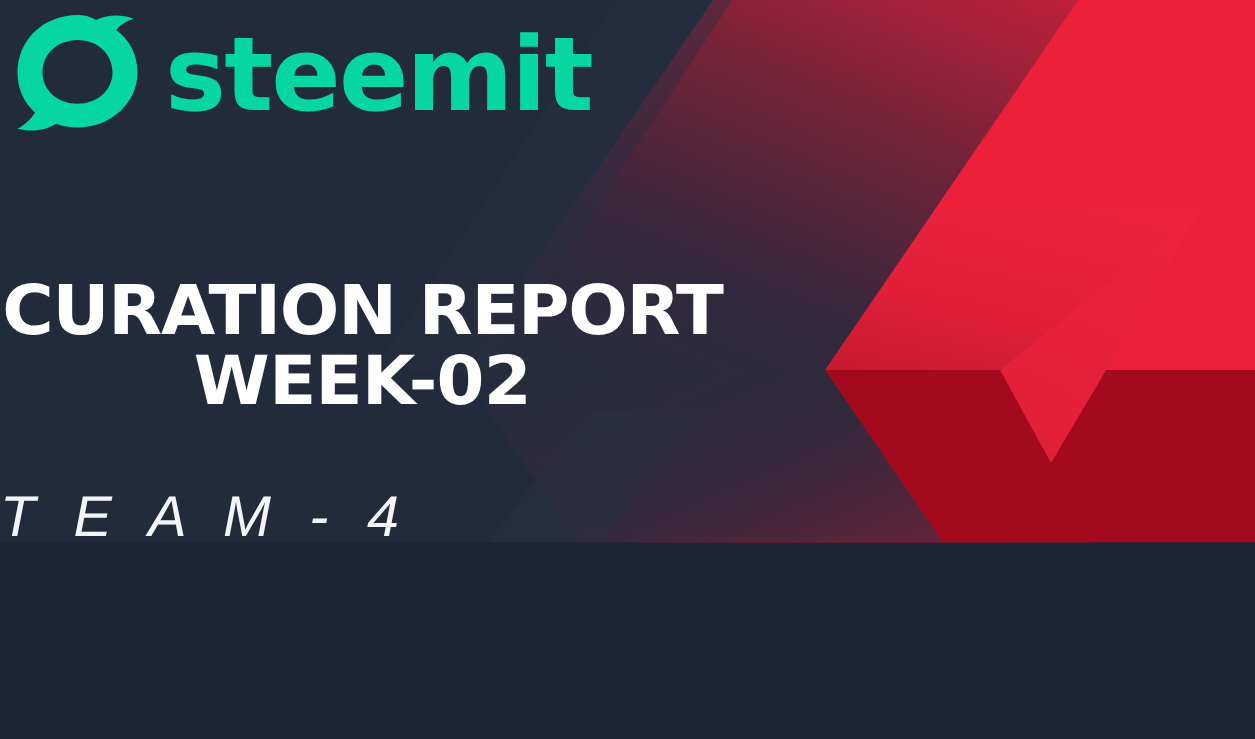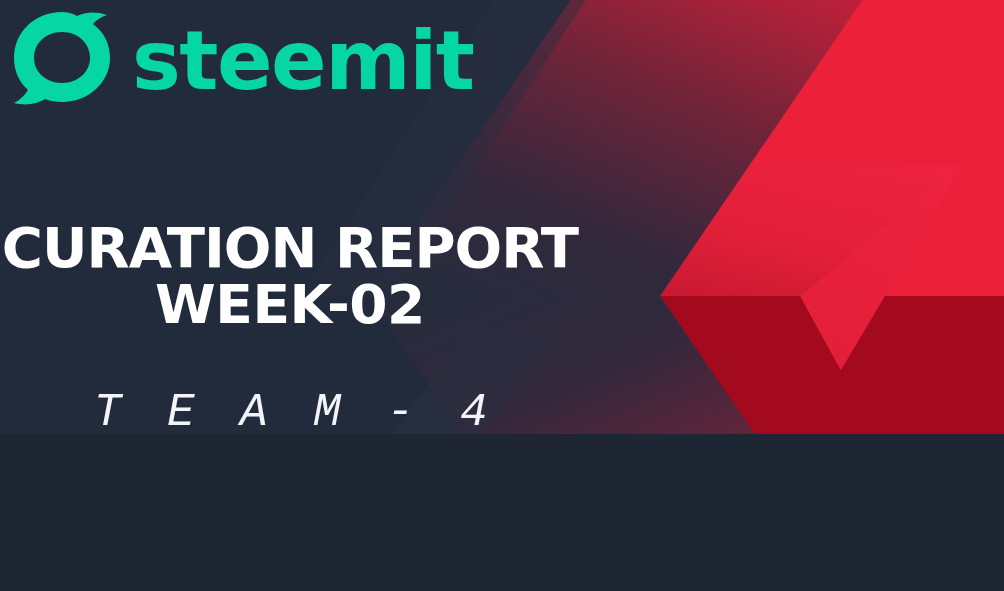--- a/index.html
+++ b/index.html
@@ -82,23 +82,23 @@
   .headline-line.line-2 {
     margin-top: 1px;
   }
 
   
   .team-line {
     position: absolute;
     left: 0;
     top: 386px;
     width: 590px;
-    text-align: center;
+    text-align: left;
     z-index: 5;
-    font-family: Liberation Mono, monospace;
+    font-family: Liberation Sans, sans-serif;
     font-style: italic;
     font-weight: 400;
     font-size: 46px;
     line-height: 54px;
     letter-spacing: 9px;
     color: #f2f4f8;
     white-space: nowrap;
   }
 </style>
 </head>

